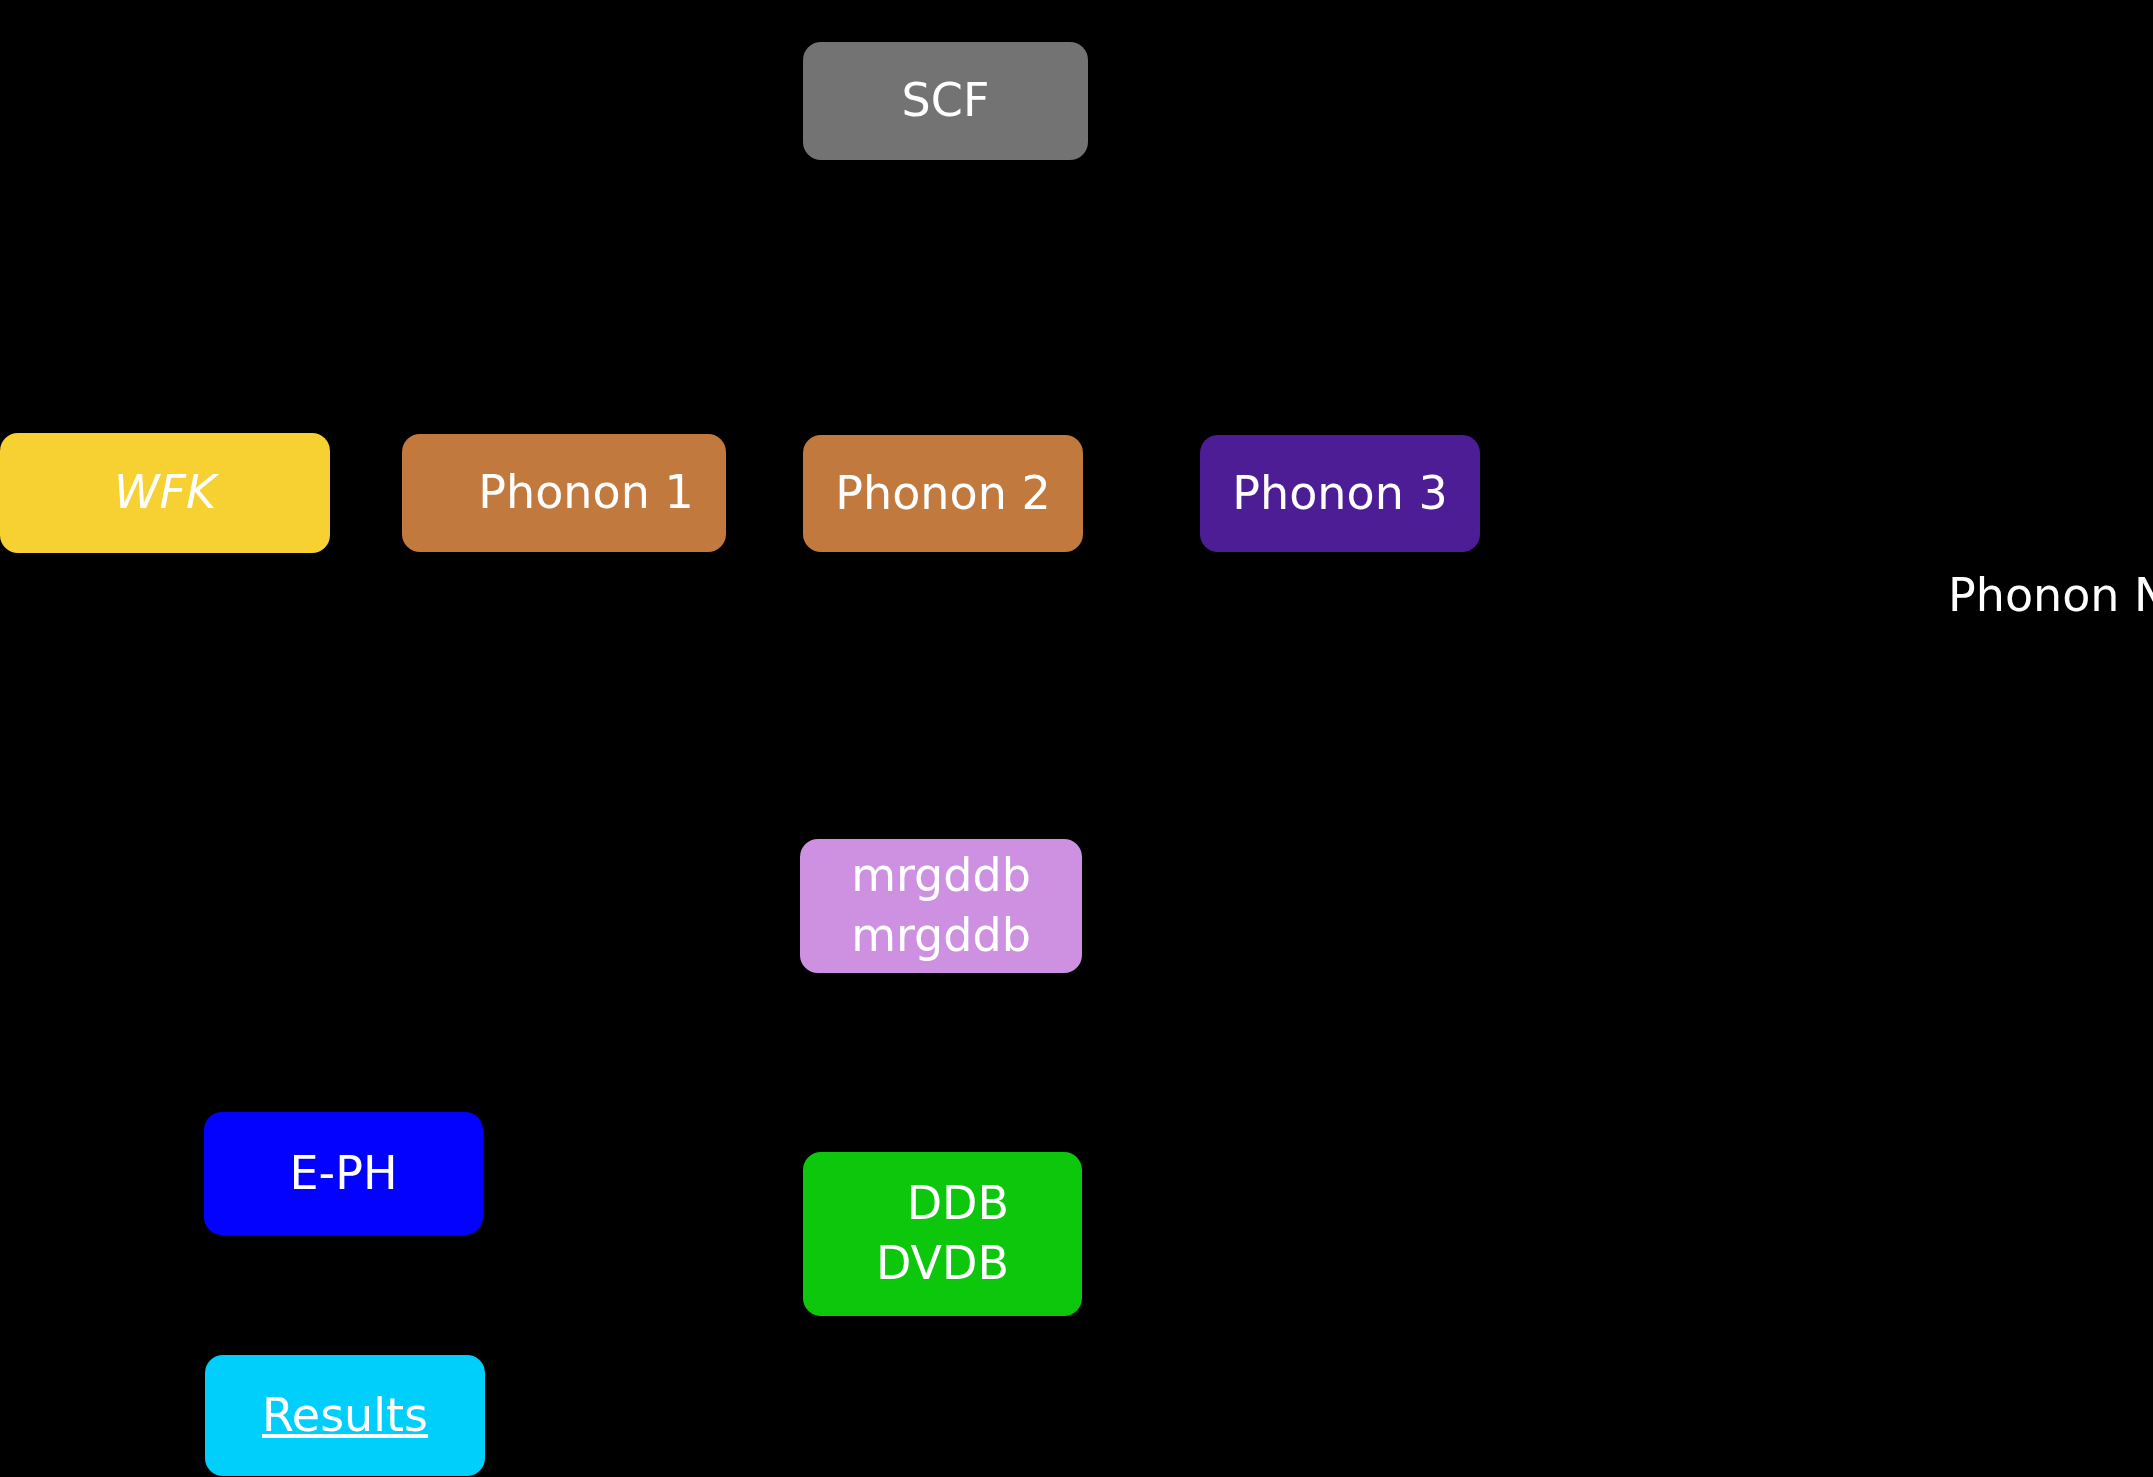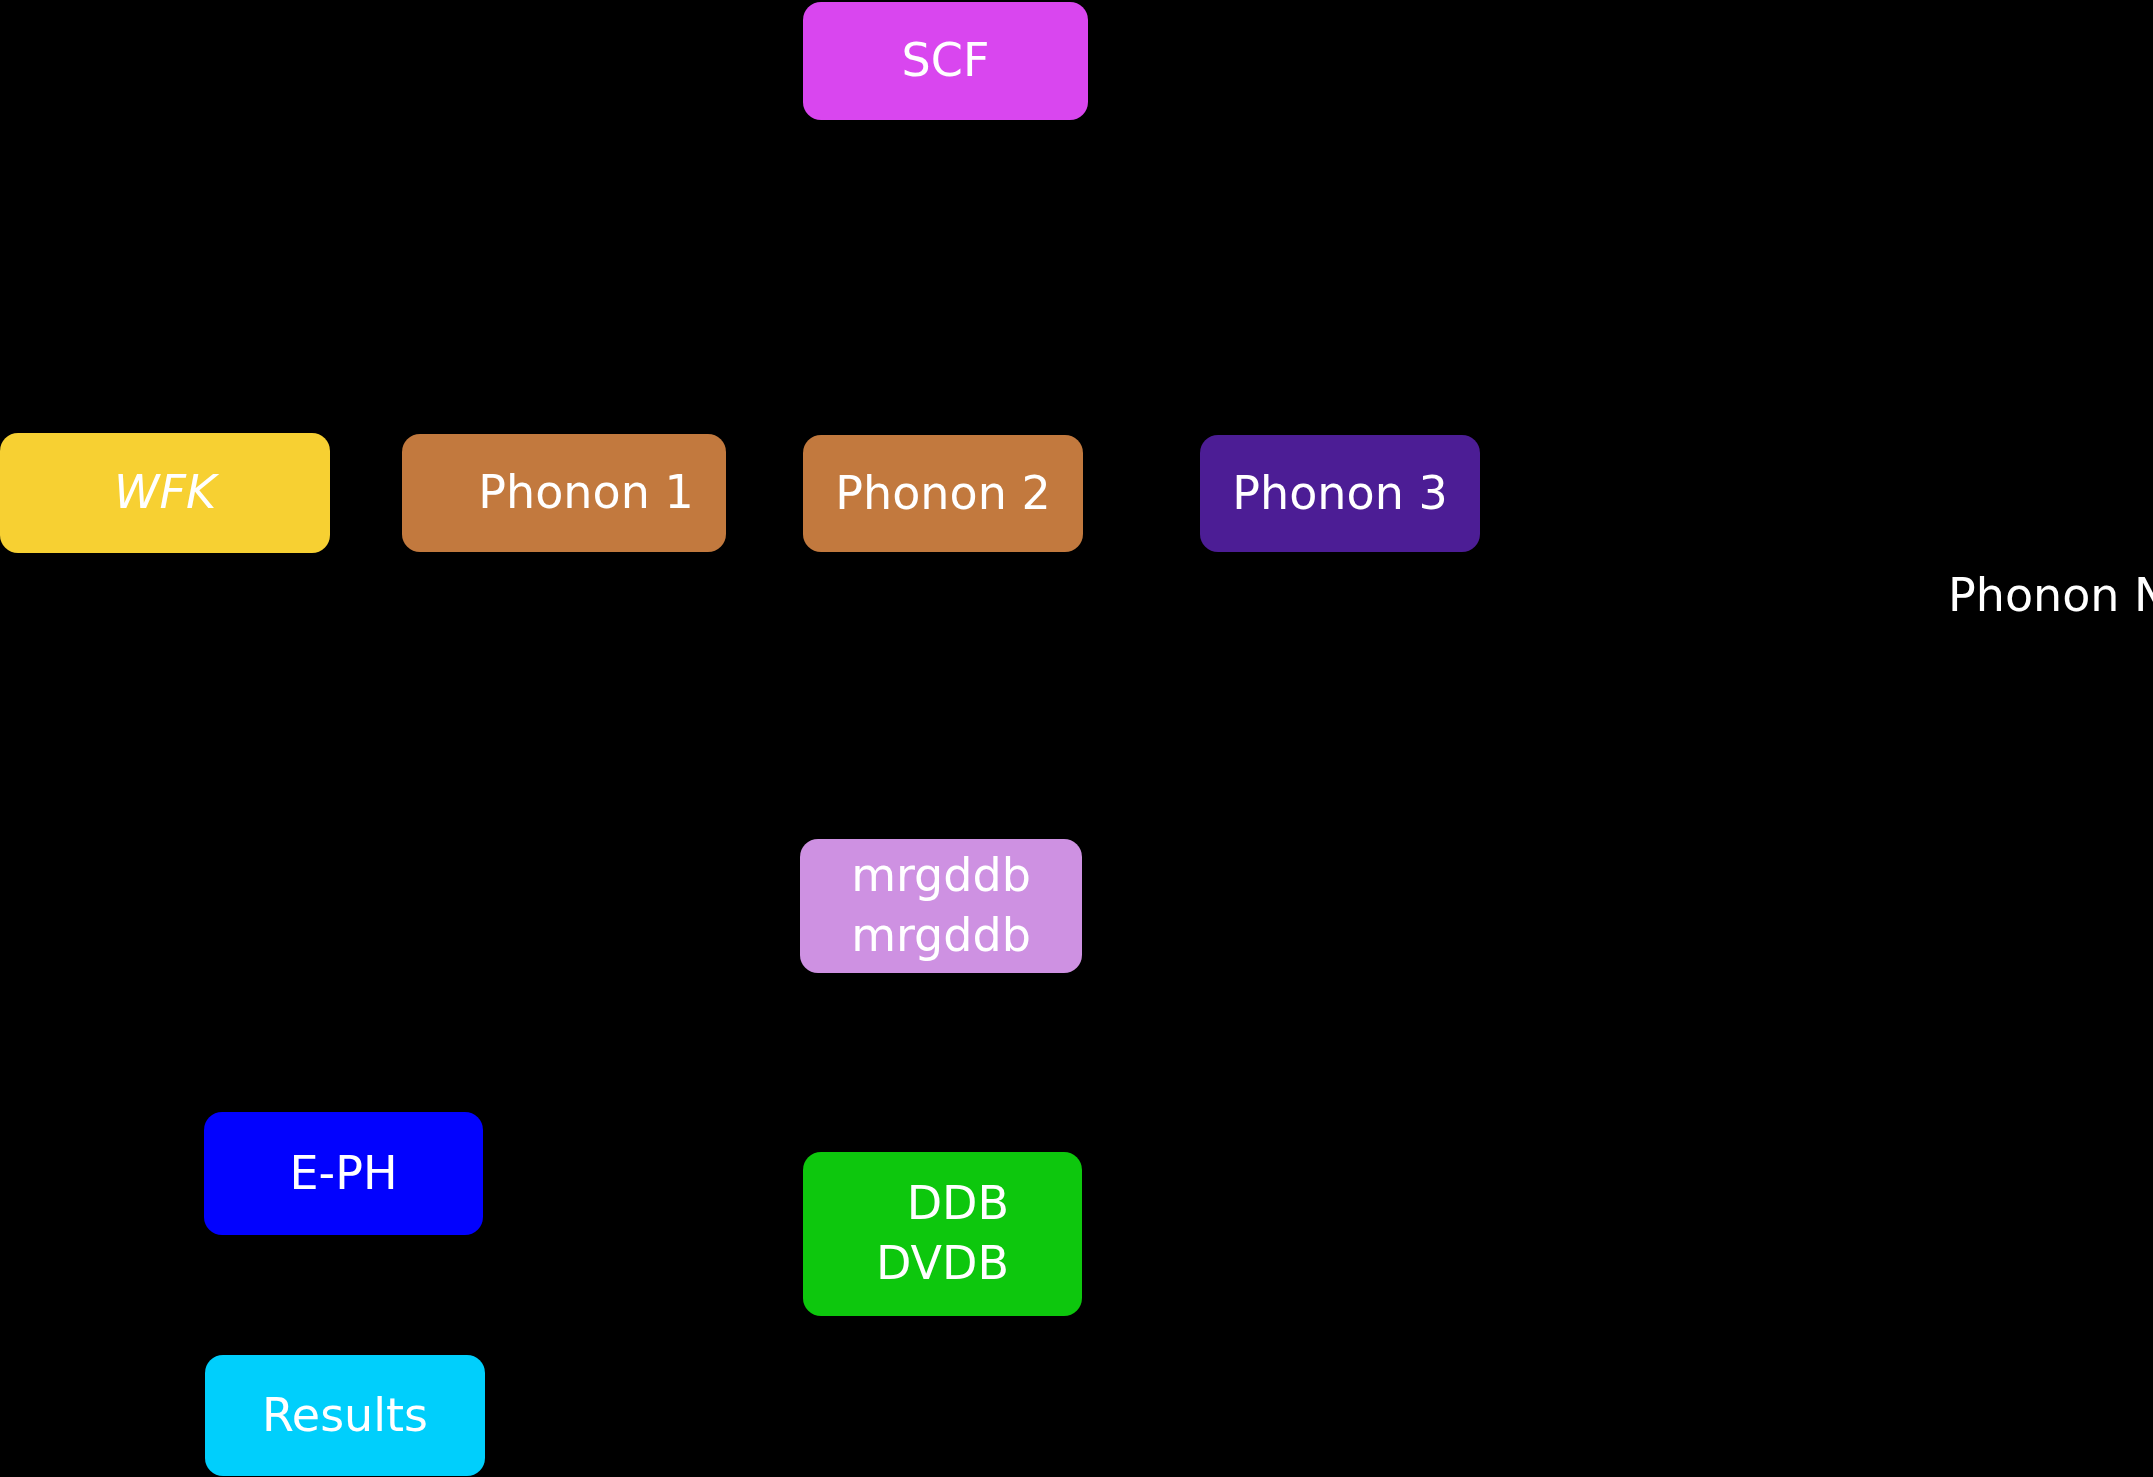--- a/index.html
+++ b/index.html
@@ -42,29 +42,29 @@
   }
   
   #node-scf      { left: 803px;  top: 2px;    width: 285px; height: 118px; }
   #node-wfk      { left: 0px;    top: 433px;  width: 330px; height: 120px; font-style: italic; }
   #node-phonon1  { left: 402px;  top: 434px;  width: 280px; height: 118px; padding-left: 44px; }
   #node-phonon2  { left: 803px;  top: 435px;  width: 280px; height: 117px; }
   #node-phonon3  { left: 1200px; top: 435px;  width: 280px; height: 117px; }
   #node-mrg      { left: 800px;  top: 839px;  width: 282px; height: 134px; }
   #node-ddb      { left: 803px;  top: 1152px; width: 279px; height: 164px; }
   #node-eph      { left: 204px;  top: 1112px; width: 279px; height: 123px; }
-  #node-results  { left: 205px;  top: 1355px; width: 280px; height: 121px; }
+  #node-results  { left: 205px;  top: 1355px; width: 280px; height: 121px; text-decoration: underline; }
   #label-phonon-n { left: 1948px; top: 568px; }
 </style>
 </head>
 <body>
 
 <div id="canvas" style="background-color: rgb(0, 0, 0);">
 
-  <div class="node" id="node-scf" style="background-color: #d946ef;">
+  <div class="node" id="node-scf" style="background-color: #737373; margin-top: 40px;">
     <span>SCF</span>
   </div>
 
   <div class="node" id="node-wfk" style="background-color: rgb(247, 208, 50);">
     <span>WFK</span>
   </div>
 
   <div class="node" id="node-phonon1" style="background-color: rgb(194, 121, 62);">
     <span>Phonon 1</span>
   </div>

